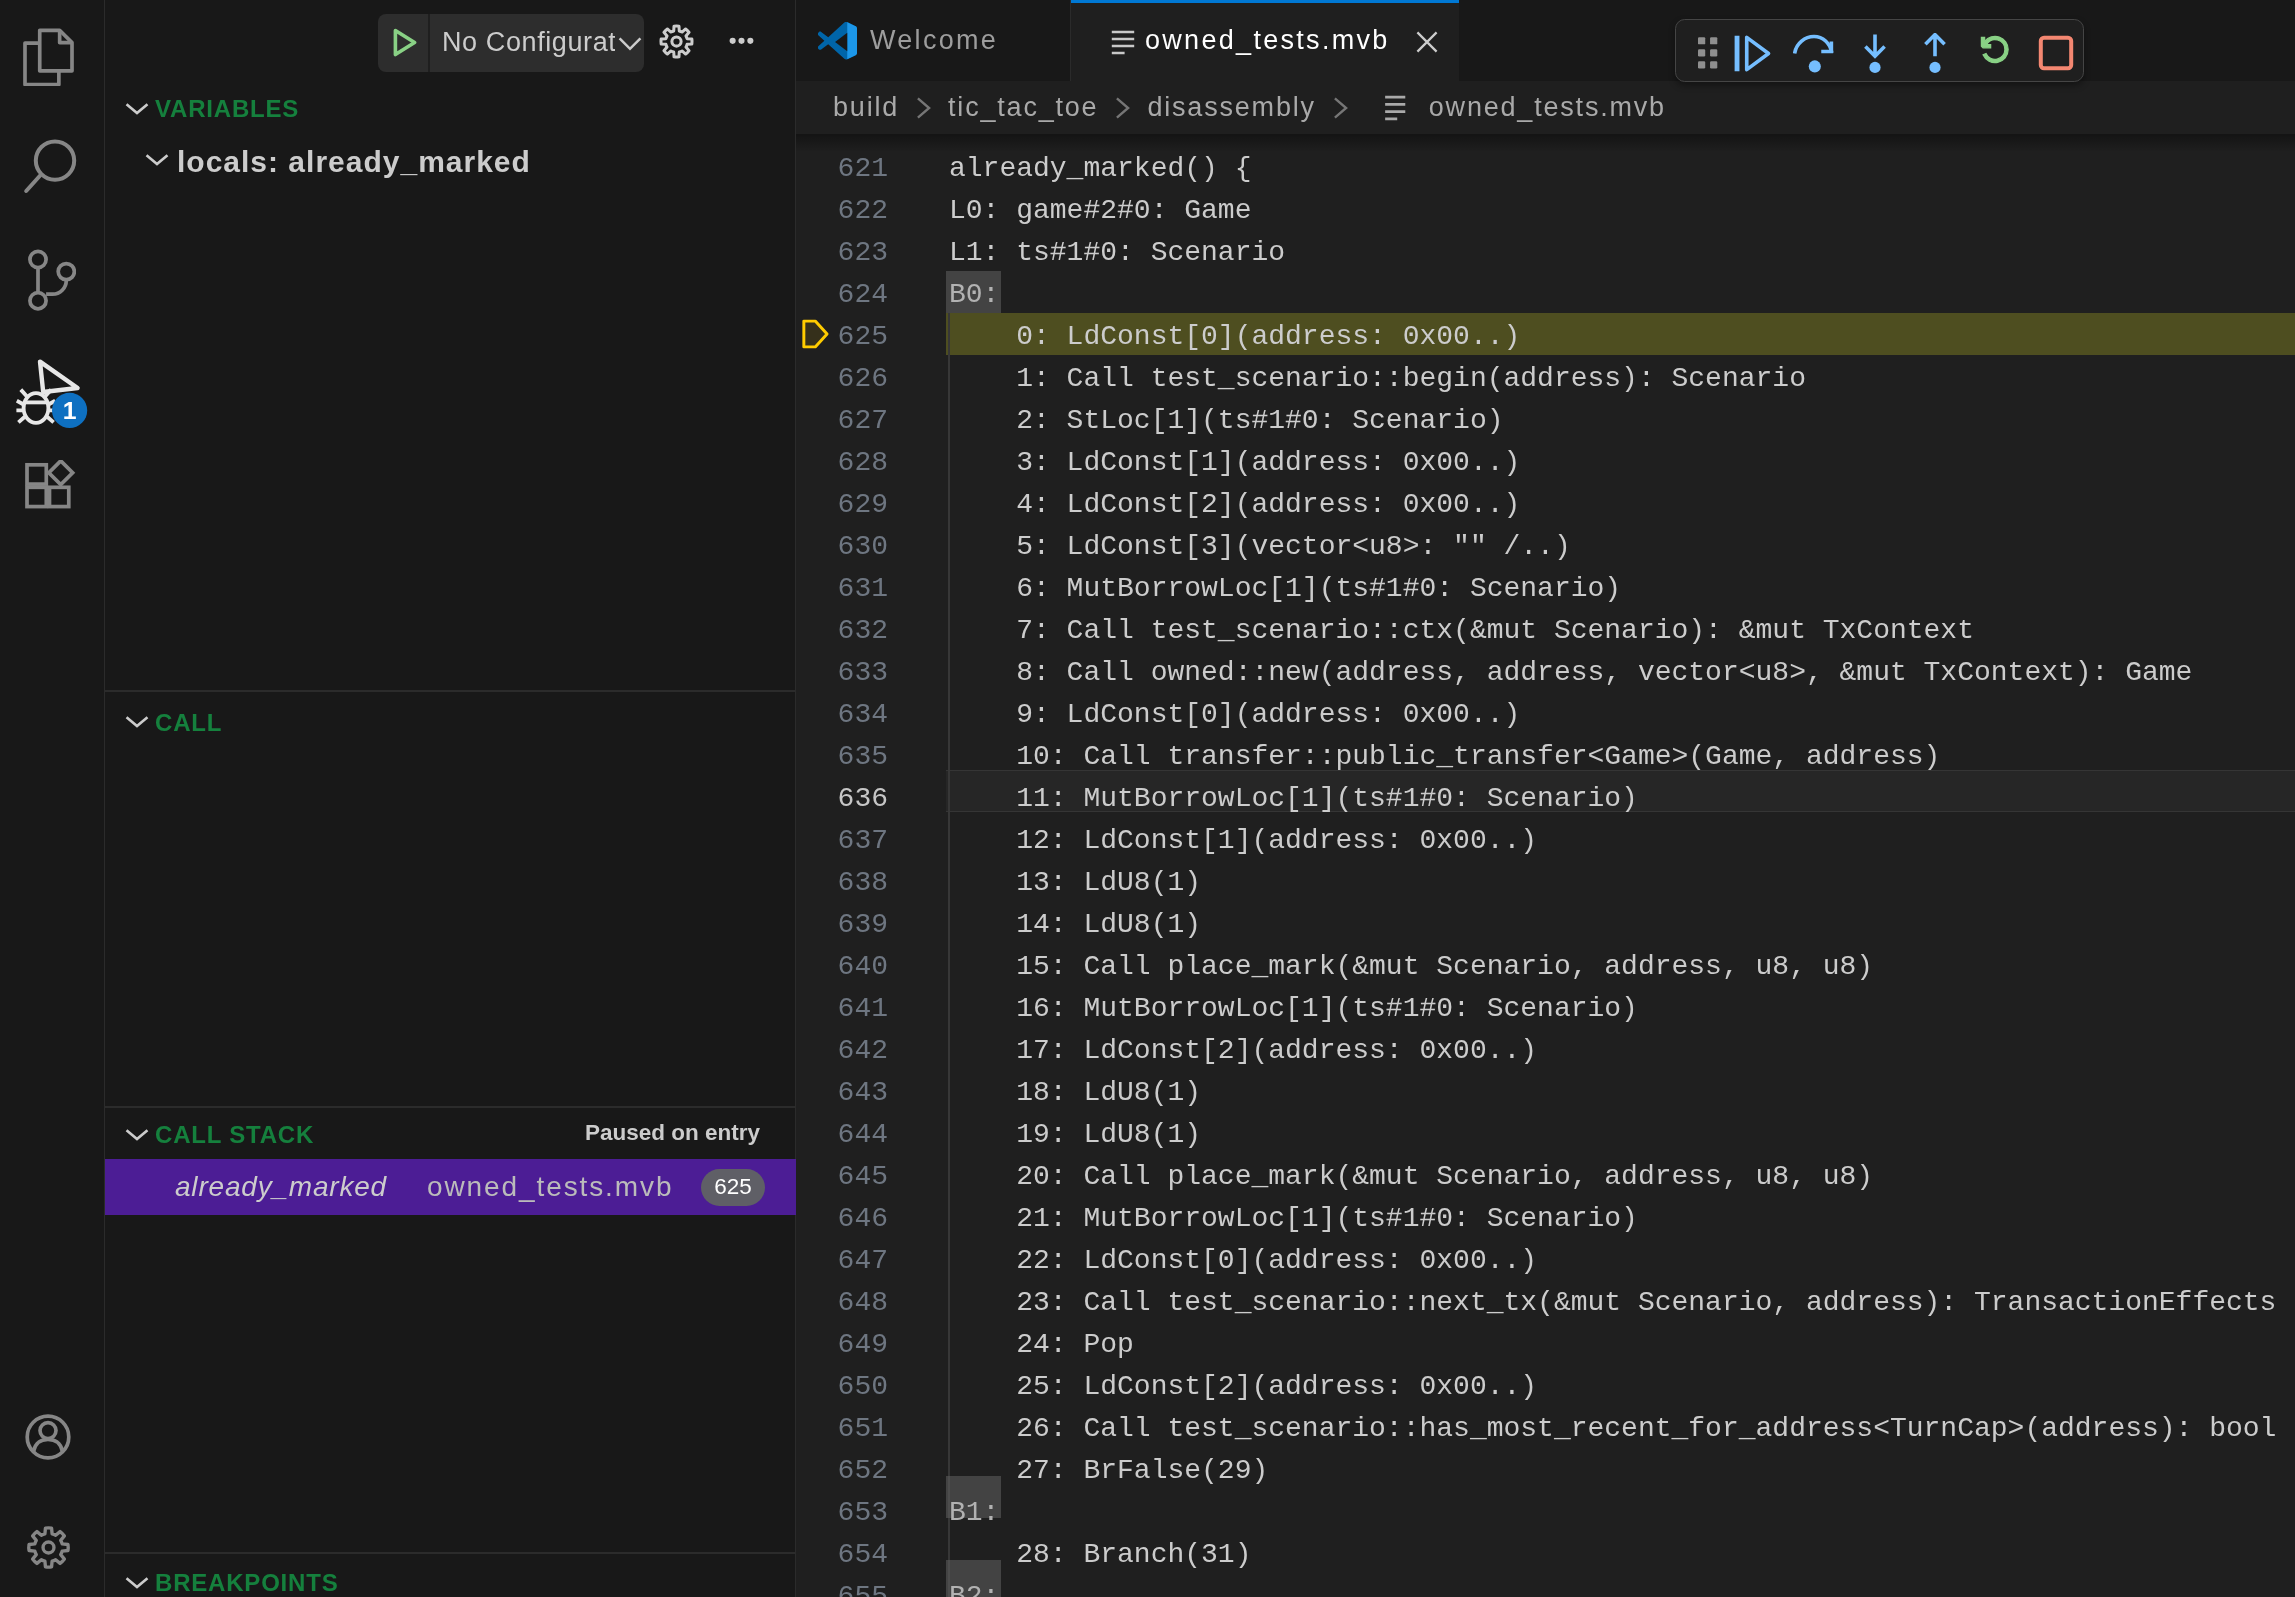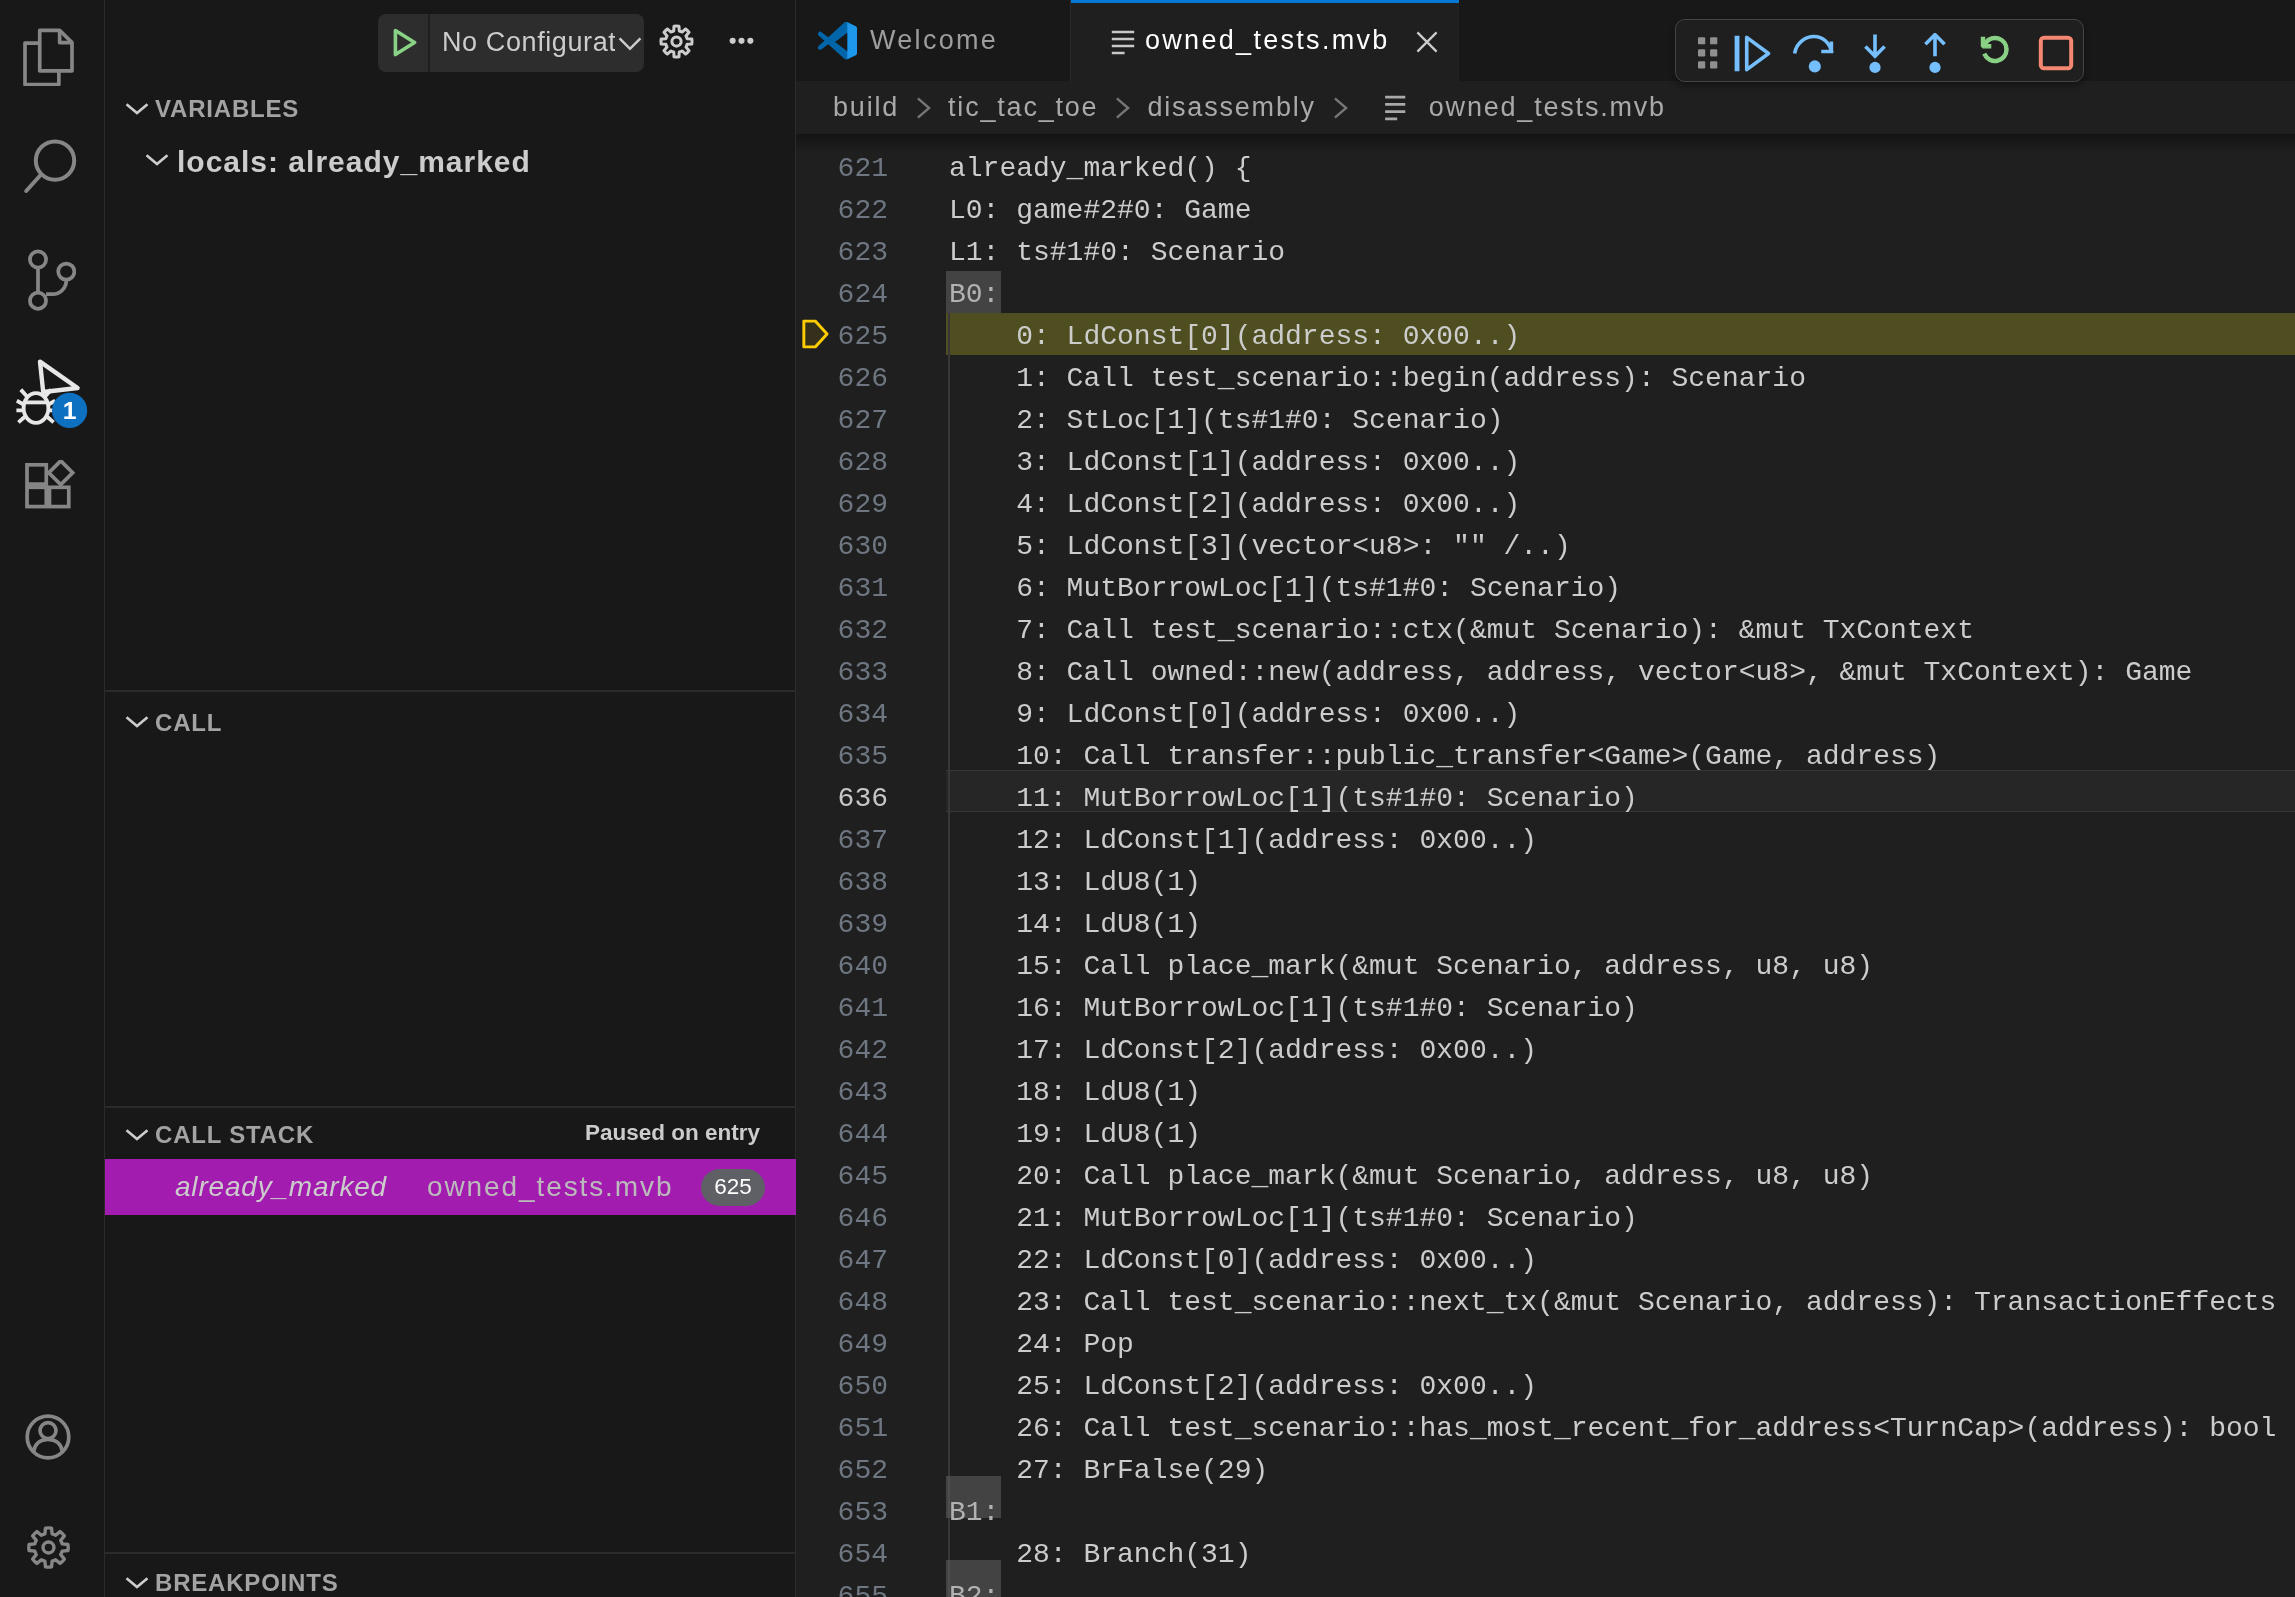--- a/index.html
+++ b/index.html
@@ -7,21 +7,21 @@
   body { font-family:"Liberation Sans", sans-serif; }
   .abs { position:absolute; }
   #stage { position:relative; width:2295px; height:1597px; background:#1f1f1f; overflow:hidden; }
 
   
   #actbar { left:0; top:0; width:105px; height:1597px; background:#181818; border-right:1.6px solid #2b2b2b; z-index:4; }
 
   
   #sidebar { left:105px; top:0; width:691px; height:1597px; background:#181818; border-right:1.6px solid #2b2b2b; z-index:3; }
   .sep { position:absolute; left:0; width:691px; height:1.6px; background:#2b2b2b; }
-  .hdr { position:absolute; color:#a3a3a3; font-weight:700; font-size:24px; letter-spacing:0.8px; }
+  .hdr { position:absolute; color:#15803d; font-weight:700; font-size:24px; letter-spacing:0.8px; }
   .chev { position:absolute; }
 
   
   #tabstrip { left:796px; top:0; width:1499px; height:81px; background:#181818; }
   #tab-welcome { position:absolute; left:0; top:0; width:275px; height:81px; background:#181818; border-right:1.6px solid #2b2b2b; color:#9d9d9d; }
   #tab-active { position:absolute; left:275px; top:0; width:388px; height:81px; background:#1f1f1f; border-top:3.2px solid #0078d4; color:#ffffff; }
   #breadcrumbs { left:796px; top:81px; width:1499px; height:53px; background:#1f1f1f; color:#a9a9a9; }
   #shadow-top { left:796px; top:134px; width:1499px; height:17.7px; background:linear-gradient(rgba(0,0,0,0.38), rgba(0,0,0,0)); }
 
   
@@ -256,21 +256,21 @@
     <svg class="chev" style="left:19.3px; top:714px;" width="26" height="14.5" viewBox="0 0 32 18">
         <path d="M3,4 L16,15 L29,4" stroke="#cccccc" stroke-width="3.2" fill="none"></path>
       </svg>
     <div class="hdr" style="left:50px; top:709px;">CALL</div>
 
     <svg class="chev" style="left:19.3px; top:1127px;" width="26" height="14.5" viewBox="0 0 32 18">
         <path d="M3,4 L16,15 L29,4" stroke="#cccccc" stroke-width="3.2" fill="none"></path>
       </svg>
     <div class="hdr" style="left:50px; top:1121px;">CALL STACK</div>
     <div class="abs" style="right:35px; top:1120px; font-size:22.5px; font-weight:700; color:#cccccc;">Paused on entry</div>
-    <div class="abs" style="left:0; top:1159px; width:691px; height:56px; background:#a21caf;">
+    <div class="abs" style="left:0; top:1159px; width:691px; height:56px; background:#4c1d95;">
       <div class="abs" style="left:70px; top:0; height:56px; display:flex; align-items:center; font-size:28px; font-style:italic; letter-spacing:0.8px; color:#cccccc;">already_marked</div>
       <div class="abs" style="left:322px; top:0; height:56px; display:flex; align-items:center; font-size:28px; letter-spacing:1.9px; color:#bbbbbb;">owned_tests.mvb</div>
       <div class="abs" style="left:596px; top:9.7px; width:64px; height:37px; background:#5f5f66; border-radius:18.5px; color:#ffffff; font-size:22.5px; display:flex; align-items:center; justify-content:center;">625</div>
     </div>
 
     <svg class="chev" style="left:19.3px; top:1575px;" width="26" height="14.5" viewBox="0 0 32 18">
         <path d="M3,4 L16,15 L29,4" stroke="#cccccc" stroke-width="3.2" fill="none"></path>
       </svg>
     <div class="hdr" style="left:50px; top:1569px;">BREAKPOINTS</div>
   </div>

